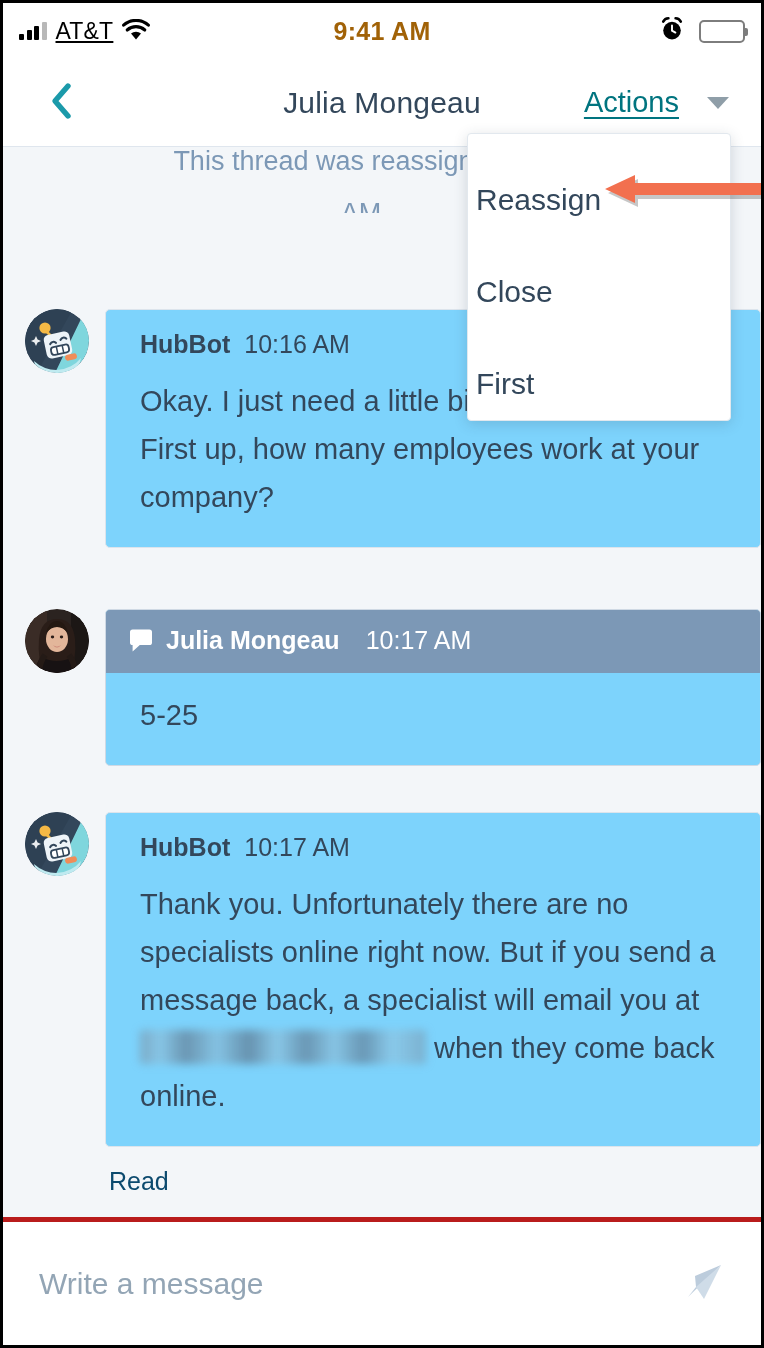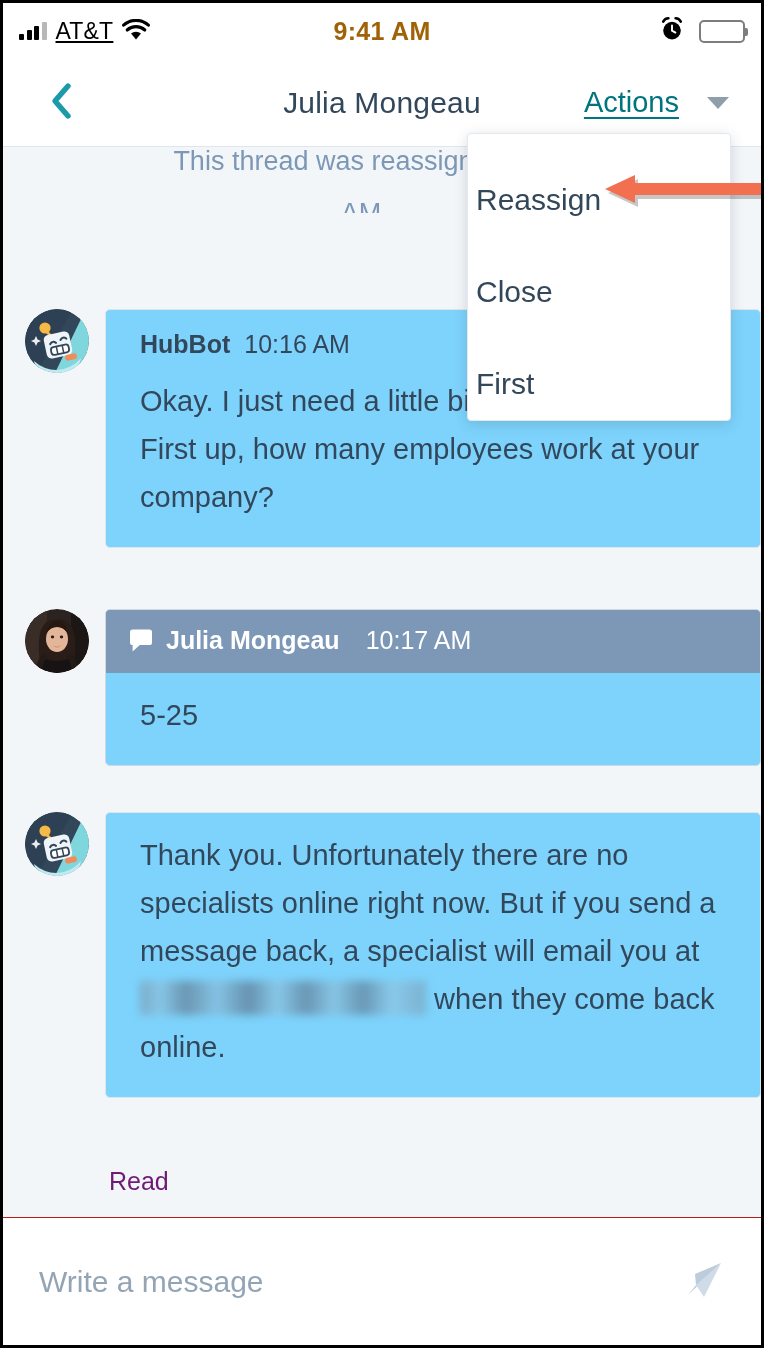--- a/index.html
+++ b/index.html
@@ -128,21 +128,21 @@
   .bubble.agent .bubble-head {
     background: #7c98b6; color: #ffffff;
     padding: 16px 22px 18px 22px;
     display: flex; align-items: center; gap: 12px;
   }
   .bubble.agent .bubble-head .who { color: #ffffff; font-weight: bold; }
   .bubble.agent .bubble-head .when { color: #ffffff; font-weight: normal; }
   .chat-glyph { display: inline-flex; align-items: center; }
 
   #read-label {
-    position: absolute; left: 106px; font-size: 25px; color: #701a75;
+    position: absolute; left: 106px; font-size: 25px; color: #0c4a6e;
   }
 
   
   #actions-menu {
     position: absolute; left: 464px; top: 130px;
     width: 264px; height: 288px;
     background: #ffffff;
     border: 1px solid #e2e8ee;
     border-radius: 4px;
     box-shadow: 0 3px 14px rgba(45,62,80,.18);
@@ -157,21 +157,21 @@
   
   #annotation-arrow {
     position: absolute; left: 602px; top: 172px;
     width: 160px; height: 38px; z-index: 60; pointer-events: none;
   }
 
   
   #composer {
     position: absolute; bottom: 0; left: 0;
     width: 758px; height: 128px;
-    background: #ffffff; border-top: 1px solid #b91c1c;
+    background: #ffffff; border-top: 5px solid #b91c1c;
     display: flex; align-items: center;
   }
   #composer-input {
     flex: 1; border: 0; outline: 0; background: transparent;
     margin-left: 36px; font-size: 30px; color: #33475b;
     font-family: "Liberation Sans", sans-serif;
   }
   #composer-input::placeholder { color: #93a5b5; }
   #send-button {
     margin-right: 36px; cursor: pointer;
@@ -330,20 +330,23 @@
           <rect x="20" y="24" width="26" height="24" rx="5" fill="#eef4f8" transform="rotate(-12 33 36)"></rect>
           <path d="M25.5 33.5 q3 -3.2 6 0" stroke="#33475b" stroke-width="2" fill="none" stroke-linecap="round" transform="rotate(-12 33 36)"></path>
           <path d="M36.5 31.5 q3 -3.2 6 0" stroke="#33475b" stroke-width="2" fill="none" stroke-linecap="round" transform="rotate(-12 33 36)"></path>
           <rect x="25" y="37" width="18" height="8" rx="3" fill="#fff" stroke="#33475b" stroke-width="1.8" transform="rotate(-12 33 36)"></rect>
           <path d="M31 37 L31 45 M37 37 L37 45" stroke="#33475b" stroke-width="1.5" transform="rotate(-12 33 36)"></path>
           <rect x="40" y="45" width="12" height="6" rx="3" fill="#f08c58" transform="rotate(-12 46 48)"></rect>
           <path d="M11 27 l1.6 3.4 3.4 1.6 -3.4 1.6 -1.6 3.4 -1.6 -3.4 -3.4 -1.6 3.4 -1.6 Z" fill="#ffffff" opacity=".9"></path>
         </svg>
       </div>
       <div class="bubble">
+        <div class="bubble-head">
+          <span class="who">HubBot</span><span class="when">10:17 AM</span>
+        </div>
         <div class="bubble-body"><span>Thank you. Unfortunately there are no specialists online right now. But if you send a message back, a specialist will email you at </span><span class="blurred-email"></span><span> when they come back online.</span></div>
       </div>
     </div>
 
     <div id="read-label" style="top:1020px">Read</div>
   </div>
 
   <div id="actions-menu">
     <div class="menu-item">Reassign</div>
     <div class="menu-item">Close</div>

